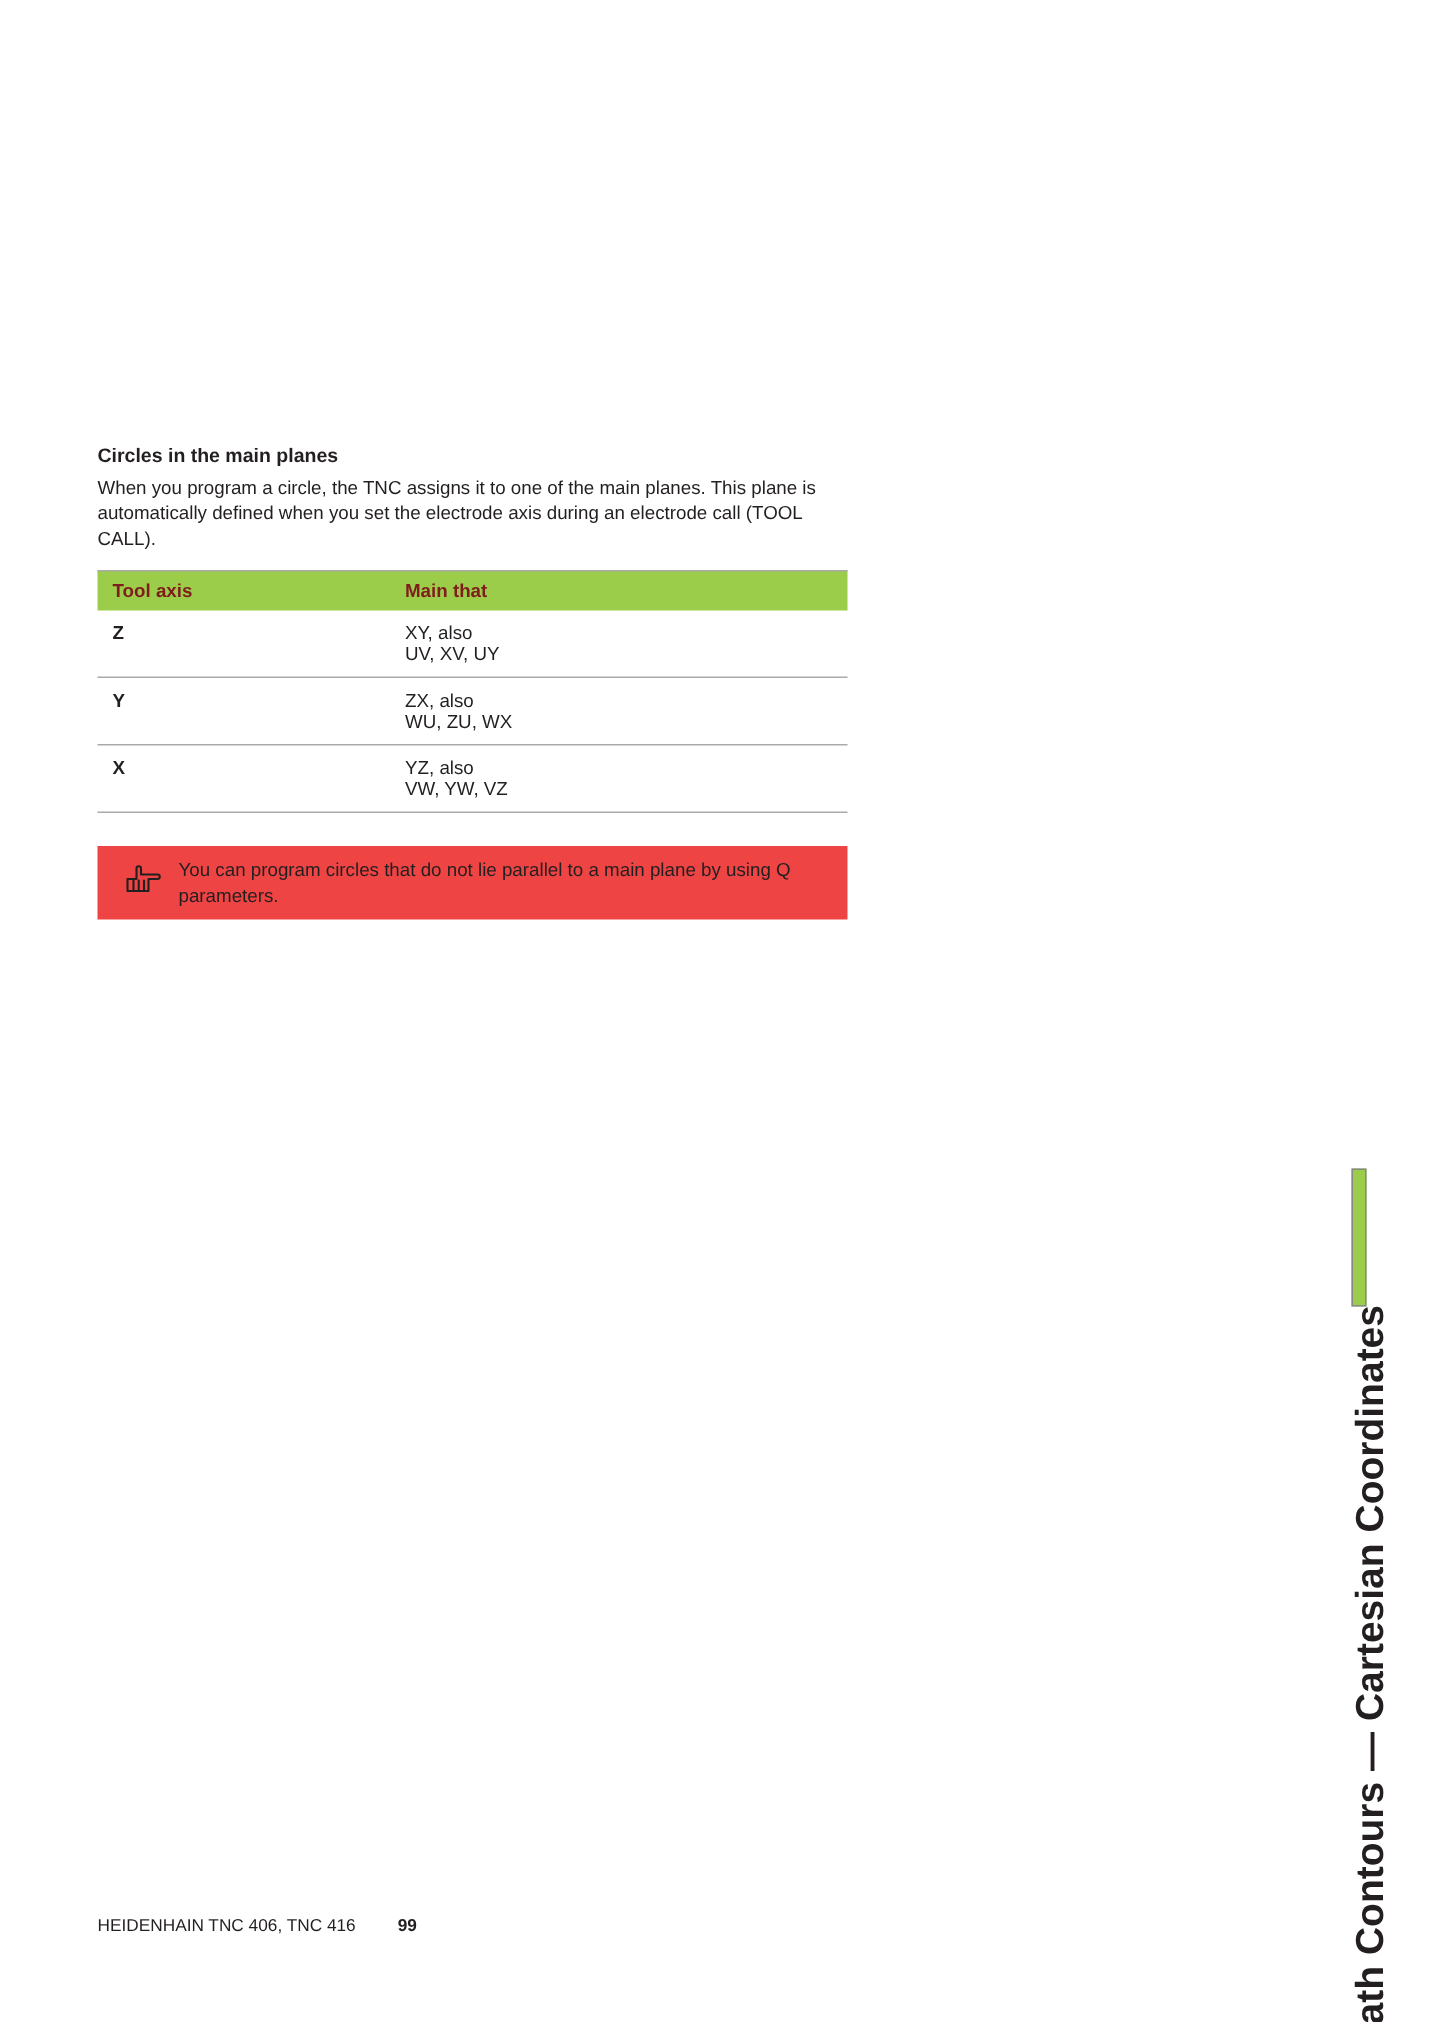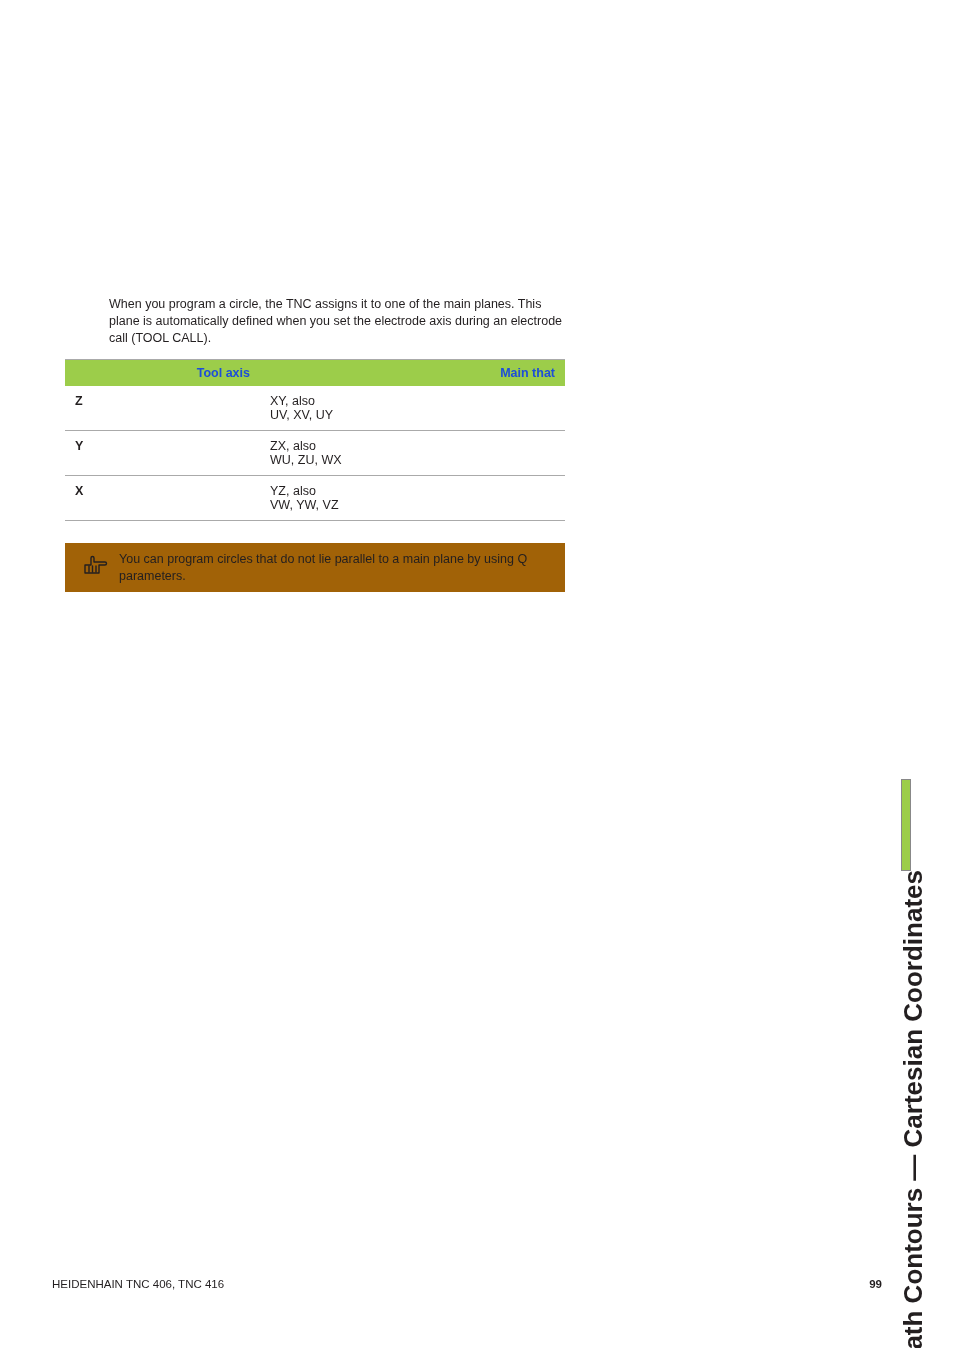--- a/index.html
+++ b/index.html
@@ -19,50 +19,49 @@
   }
   .subheading {
     font-weight: bold;
     font-size: 13px;
     margin-bottom: 6px;
   }
   .bodytext {
     font-size: 12.5px;
     line-height: 1.35;
     margin-bottom: 12px;
-    margin-left: 44px;
   }
   table.planes {
     border-collapse: collapse;
     width: 500px;
     font-size: 12.5px;
   }
   table.planes th {
     background: #9ccd4a;
-    color: #1d4ed8;
+    color: #7f1d1d;
     font-weight: bold;
-    text-align: right;
+    text-align: left;
     padding: 6px 10px;
     border-top: 1px solid #aaa;
     margin-top: 40px;
   }
   table.planes td {
     padding: 8px 10px 8px 10px;
     border-bottom: 1px solid #aaa;
     vertical-align: top;
   }
   table.planes td.axis {
     font-weight: bold;
     width: 195px;
   }
   .plane-strong { font-weight: normal; }
   .note-box {
     display: flex;
     width: 500px;
-    background: #a16207;
+    background: #ef4444;
     margin-top: 22px;
     padding: 8px 10px 8px 8px;
     font-size: 12.5px;
     line-height: 1.35;
   }
   .note-icon-cell {
     width: 46px;
     flex: 0 0 46px;
     display: flex;
     align-items: flex-start;
@@ -92,35 +91,36 @@
     position: absolute;
     right: 43px;
     top: 779px;
     width: 10px;
     height: 92px;
     background: #9ccd4a;
     border: 1px solid #888;
   }
   .footer {
     position: absolute;
-    left: 52px;
+    left: 65px;
     bottom: 58px;
     width: 830px;
     font-size: 11.5px;
     display: flex;
-    justify-content: space-between;
+    justify-content: flex-start;
     align-items: baseline;
     gap: 16px;
   }
   .footer .pagenum { font-weight: bold; margin-left: 12px; }
 </style>
 </head>
 <body>
 
 <div class="content-area">
+  <div class="subheading">Circles in the main planes</div>
   <div class="bodytext">When you program a circle, the TNC assigns it to one of the main planes. This plane is automatically defined when you set the electrode axis during an electrode call (TOOL CALL).</div>
 
   <table class="planes">
     <thead>
       <tr>
         <th>Tool axis</th>
         <th>Main that</th>
       </tr>
     </thead>
     <tbody>

